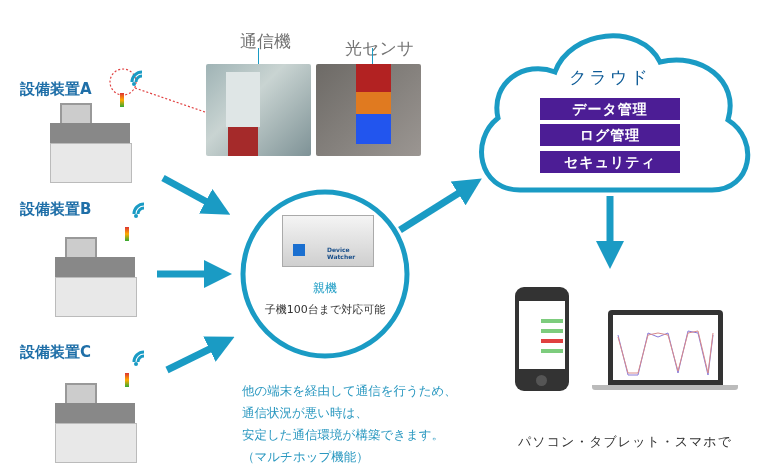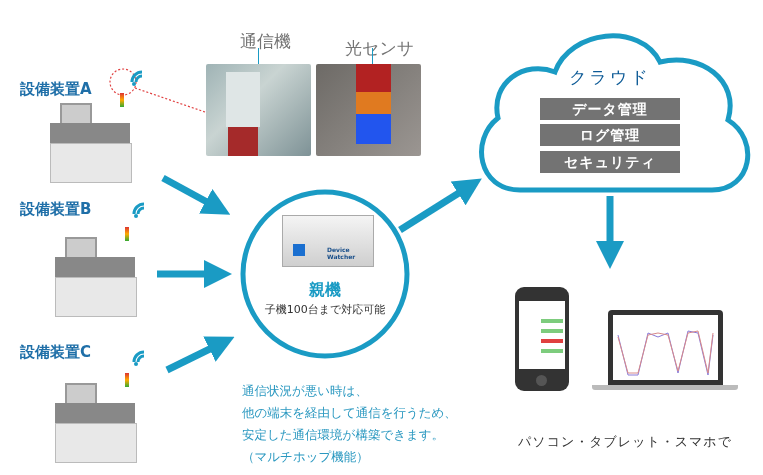--- a/index.html
+++ b/index.html
@@ -2,21 +2,21 @@
 <html><head>
 <meta charset="utf-8">
 <style>
   html,body{margin:0;padding:0;background:#fff;}
   body{width:763px;height:475px;position:relative;overflow:hidden;font-family:"DejaVu Sans","Liberation Sans",sans-serif;}
   .abs{position:absolute;}
   .dev-label{color:#1f6fa8;font-weight:bold;font-size:15px;}
   .machine{position:absolute;width:100px;height:95px;}
   .photo{position:absolute;width:105px;height:92px;border-radius:2px;overflow:hidden;}
   .caption{font-size:17px;color:#737373;}
-  .cloud-box{position:absolute;left:540px;width:140px;height:22px;background:#737373;color:#fff;font-weight:bold;font-size:14px;text-align:center;line-height:22px;letter-spacing:1px;}
+  .cloud-box{position:absolute;left:540px;width:140px;height:22px;background:#4c1d95;color:#fff;font-weight:bold;font-size:14px;text-align:center;line-height:22px;letter-spacing:1px;}
   .note{color:#2a98c0;font-size:12.5px;line-height:22px;}
   .view-note{color:#333;font-size:13px;line-height:23px;text-align:center;letter-spacing:1px;margin-top:20px;}
 </style>
 </head>
 <body>
 
 <svg class="abs" style="left:0;top:0" width="763" height="475">
   <defs>
     <marker id="ah" markerWidth="4" markerHeight="4" refX="2" refY="2" orient="auto" markerUnits="strokeWidth">
       <path d="M0,0 L4,2 L0,4 z" fill="#1a9bc4"></path>
@@ -89,28 +89,28 @@
 <div class="photo" style="left:316px;top:64px;background:linear-gradient(135deg,#6d6a66,#9b9692)">
   <div style="position:absolute;left:40px;top:0;width:35px;height:28px;background:#b22222"></div>
   <div style="position:absolute;left:40px;top:28px;width:35px;height:22px;background:#e07a20"></div>
   <div style="position:absolute;left:40px;top:50px;width:35px;height:30px;background:#2255ee"></div>
 </div>
 
 <div class="abs" style="left:282px;top:215px;width:90px;height:50px;background:linear-gradient(#f4f4f4,#cfcfcf);border:1px solid #aaa">
   <div style="position:absolute;left:10px;top:28px;width:12px;height:12px;background:#1a6fd0"></div>
   <div style="position:absolute;left:44px;top:30px;font-size:6px;color:#1a4f8a;font-weight:bold">Device Watcher</div>
 </div>
-<div class="abs" style="left:300px;top:280px;width:50px;text-align:center;color:#1a9bc4;font-weight:bold;font-size:16px">親機</div>
+<div class="abs" style="left:300px;top:280px;width:50px;text-align:center;color:#1a9bc4;font-weight:normal;font-size:12px">親機</div>
 <div class="abs" style="left:262px;top:302px;width:126px;text-align:center;font-size:11px;line-height:16px;color:#333">
   <div>子機100台まで対応可能</div>
 </div>
 
 <div class="abs note" style="left:242px;top:380px">
+  <div>他の端末を経由して通信を行うため、</div>
   <div>通信状況が悪い時は、</div>
-  <div>他の端末を経由して通信を行うため、</div>
   <div>安定した通信環境が構築できます。</div>
   <div>（マルチホップ機能）</div>
 </div>
 
 <div class="abs" style="left:540px;top:66px;width:140px;text-align:center;color:#0c5a96;font-weight:normal;font-size:17px;letter-spacing:3px">クラウド</div>
 <div class="cloud-box" style="top:98px">データ管理</div>
 <div class="cloud-box" style="top:124px">ログ管理</div>
 <div class="cloud-box" style="top:151px">セキュリティ</div>
 
 <div class="abs" style="left:515px;top:287px;width:54px;height:104px;background:#333;border-radius:9px">

